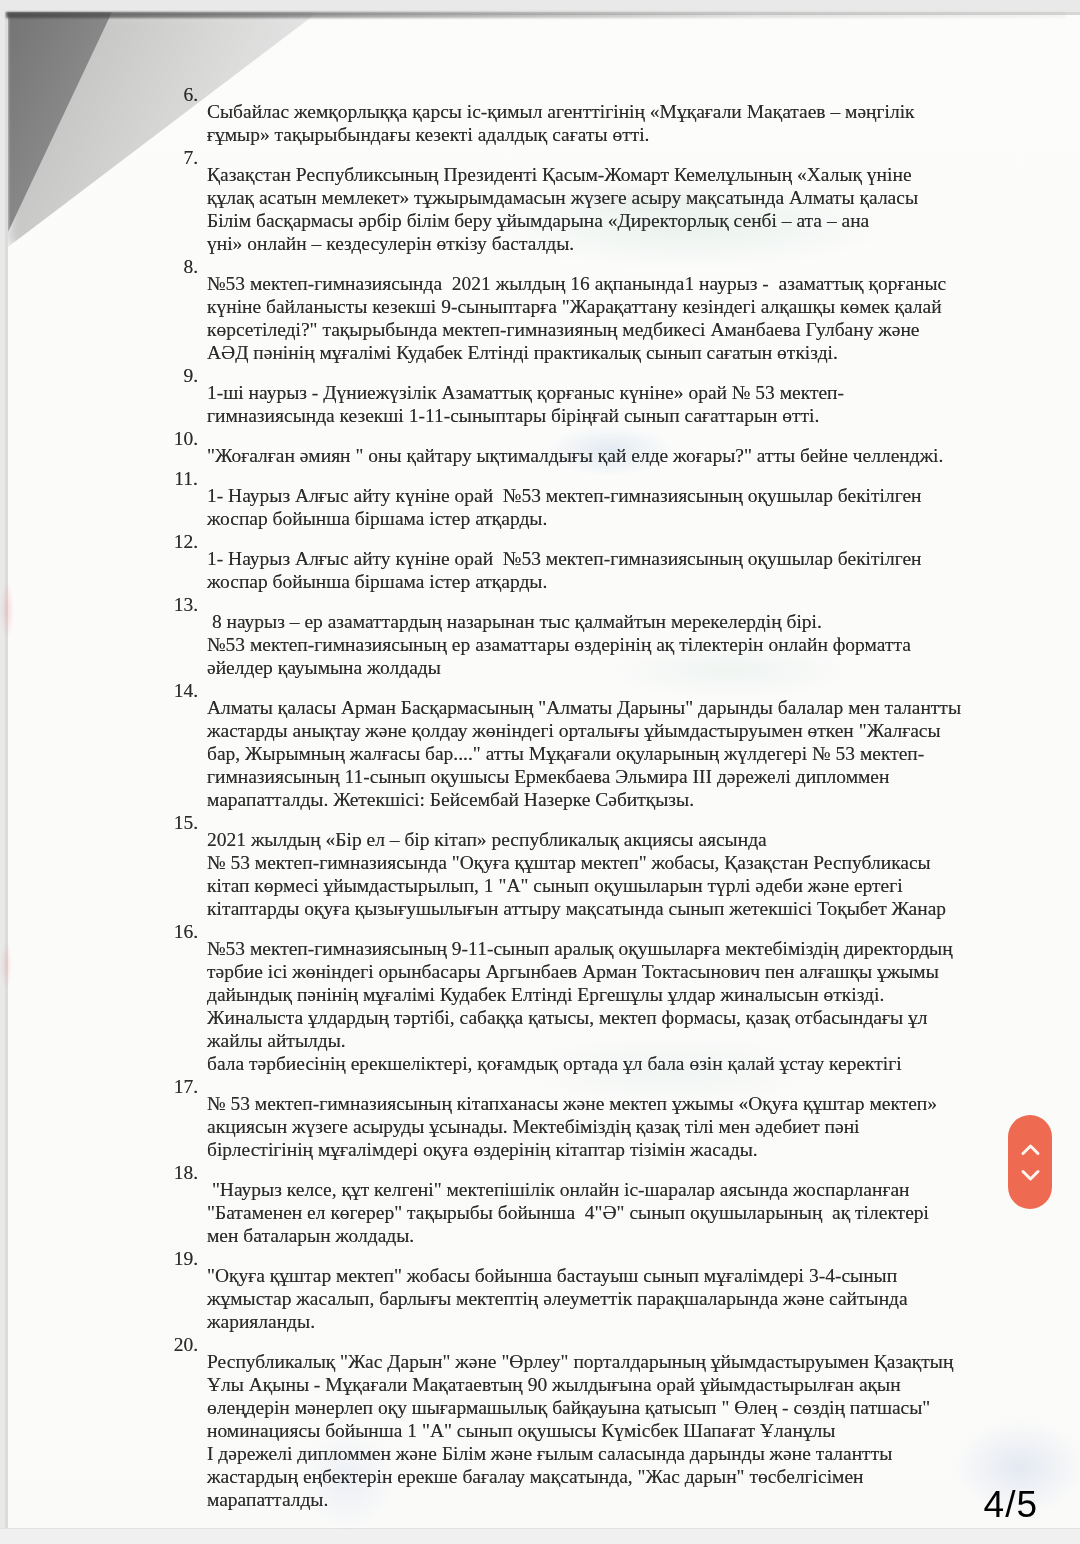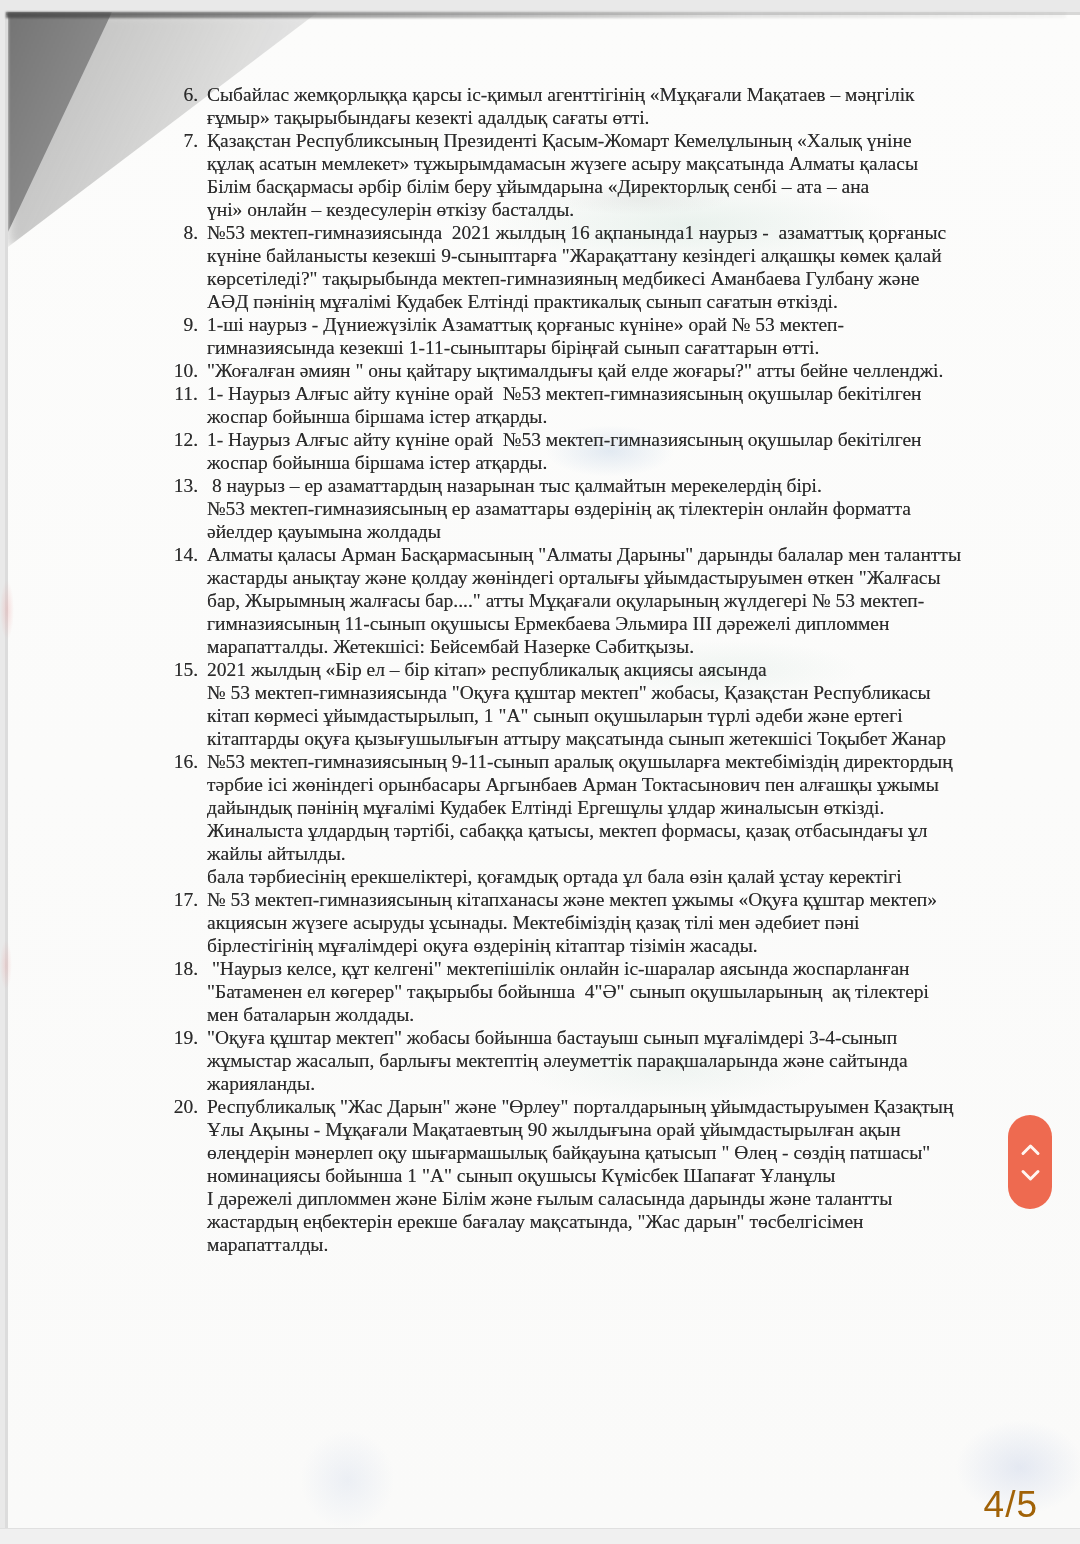--- a/index.html
+++ b/index.html
@@ -47,21 +47,21 @@
   .blob { position:absolute; border-radius:50%; pointer-events:none; z-index:1; }
   
   .doc-list {
     position:absolute; left:167px; top:83px; width:840px;
     font-size:19.5px; line-height:23px; color:#2b2b2b;
     z-index:2;
     text-shadow:0 0 0.5px rgba(45,45,45,.55);
   }
   .item { display:flex; }
   .num { width:31px; flex-shrink:0; text-align:right; }
-  .content { margin-left:9px; flex:1; }
+  .content { margin-left:9px; flex:1;margin-top:17px; }
   .line { white-space:pre; }
   
   .scroll-pill {
     position:absolute; left:1008px; top:1115px; width:44px; height:94px;
     border-radius:22px;
     display:flex; flex-direction:column; align-items:center; justify-content:center;
     gap:13px; z-index:5; cursor:pointer;
   }
   .scroll-pill svg { display:block; }
   .page-indicator {
@@ -225,15 +225,15 @@
       <polyline points="3,10.5 10.5,3 18,10.5" fill="none" stroke="#fff6f1" stroke-width="3" stroke-linecap="round" stroke-linejoin="round"></polyline>
     </svg>
   </span>
   <span>
     <svg width="21" height="13" viewBox="0 0 21 13">
       <polyline points="3,2.5 10.5,10 18,2.5" fill="none" stroke="#fff6f1" stroke-width="3" stroke-linecap="round" stroke-linejoin="round"></polyline>
     </svg>
   </span>
 </div>
 
-<div class="page-indicator" style="color: #a16207;">4/5</div>
+<div class="page-indicator" style="color: #000000;">4/5</div>
 
 <div class="bottom-strip"></div>
 
 </body></html>

